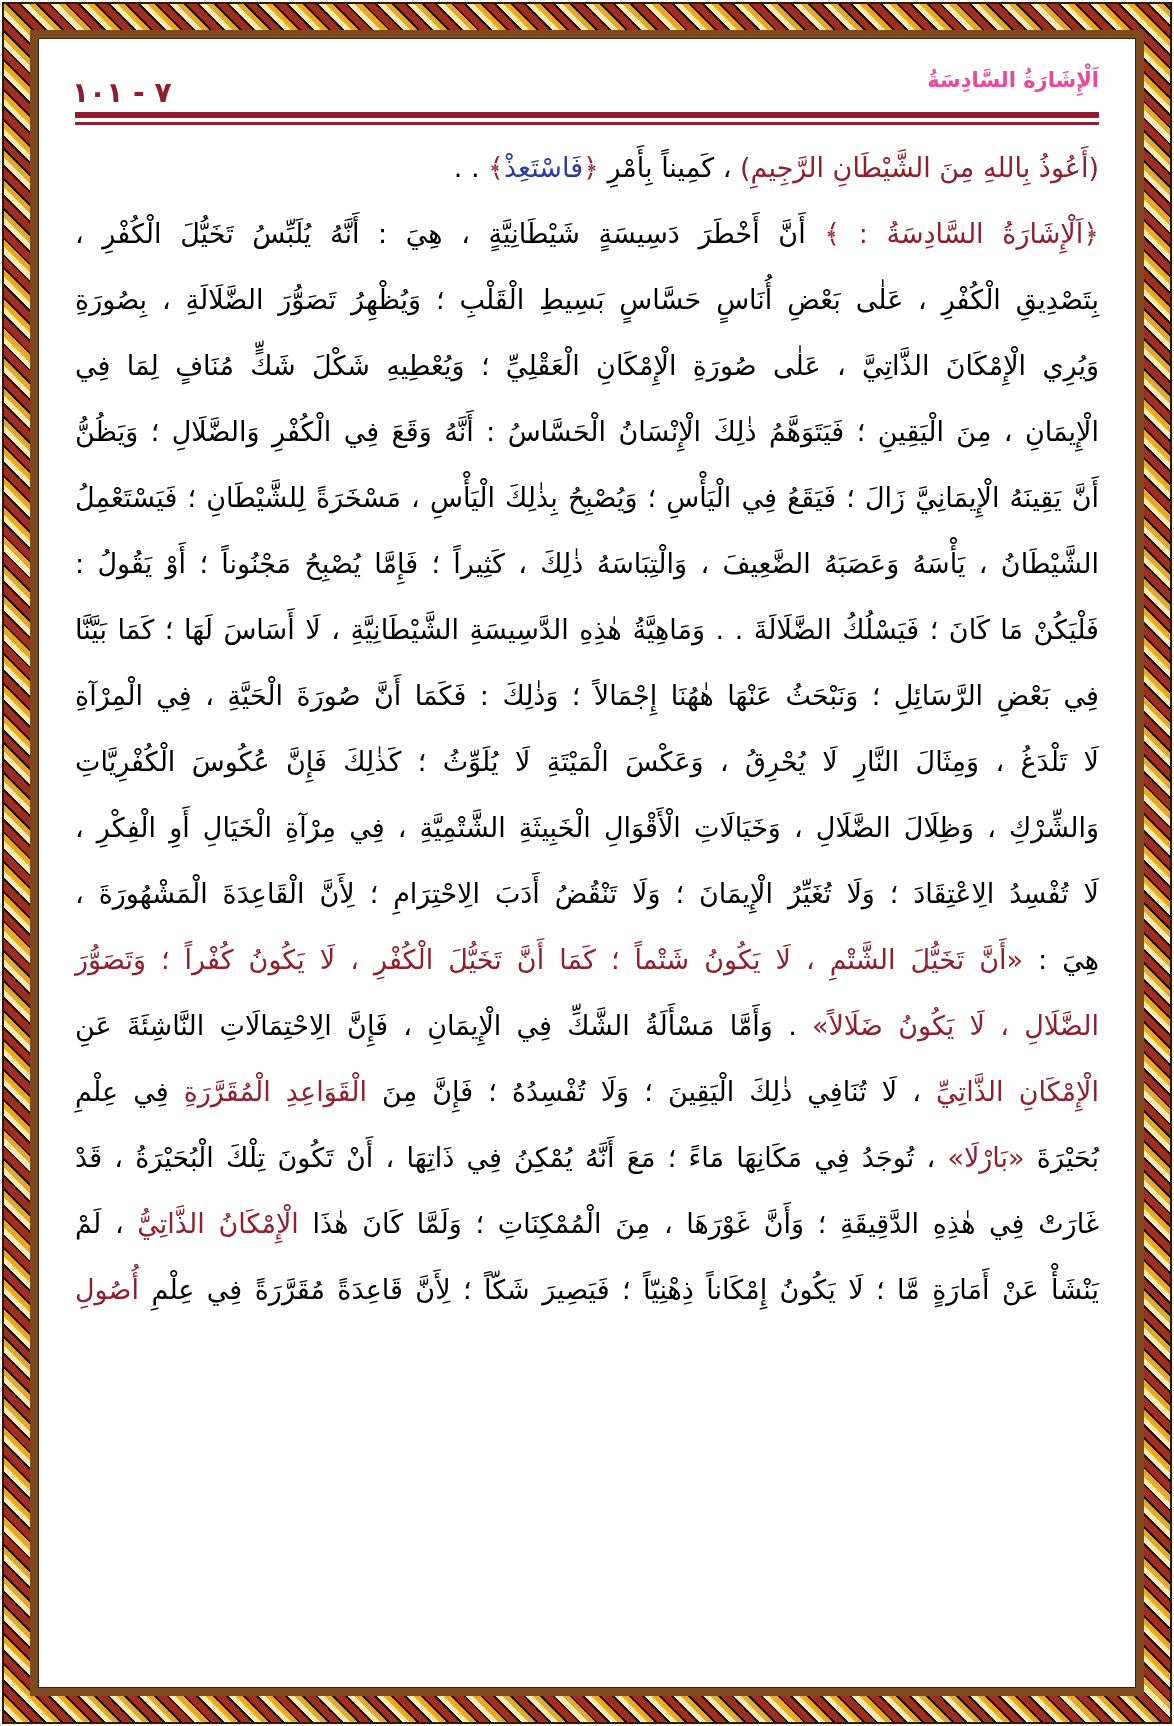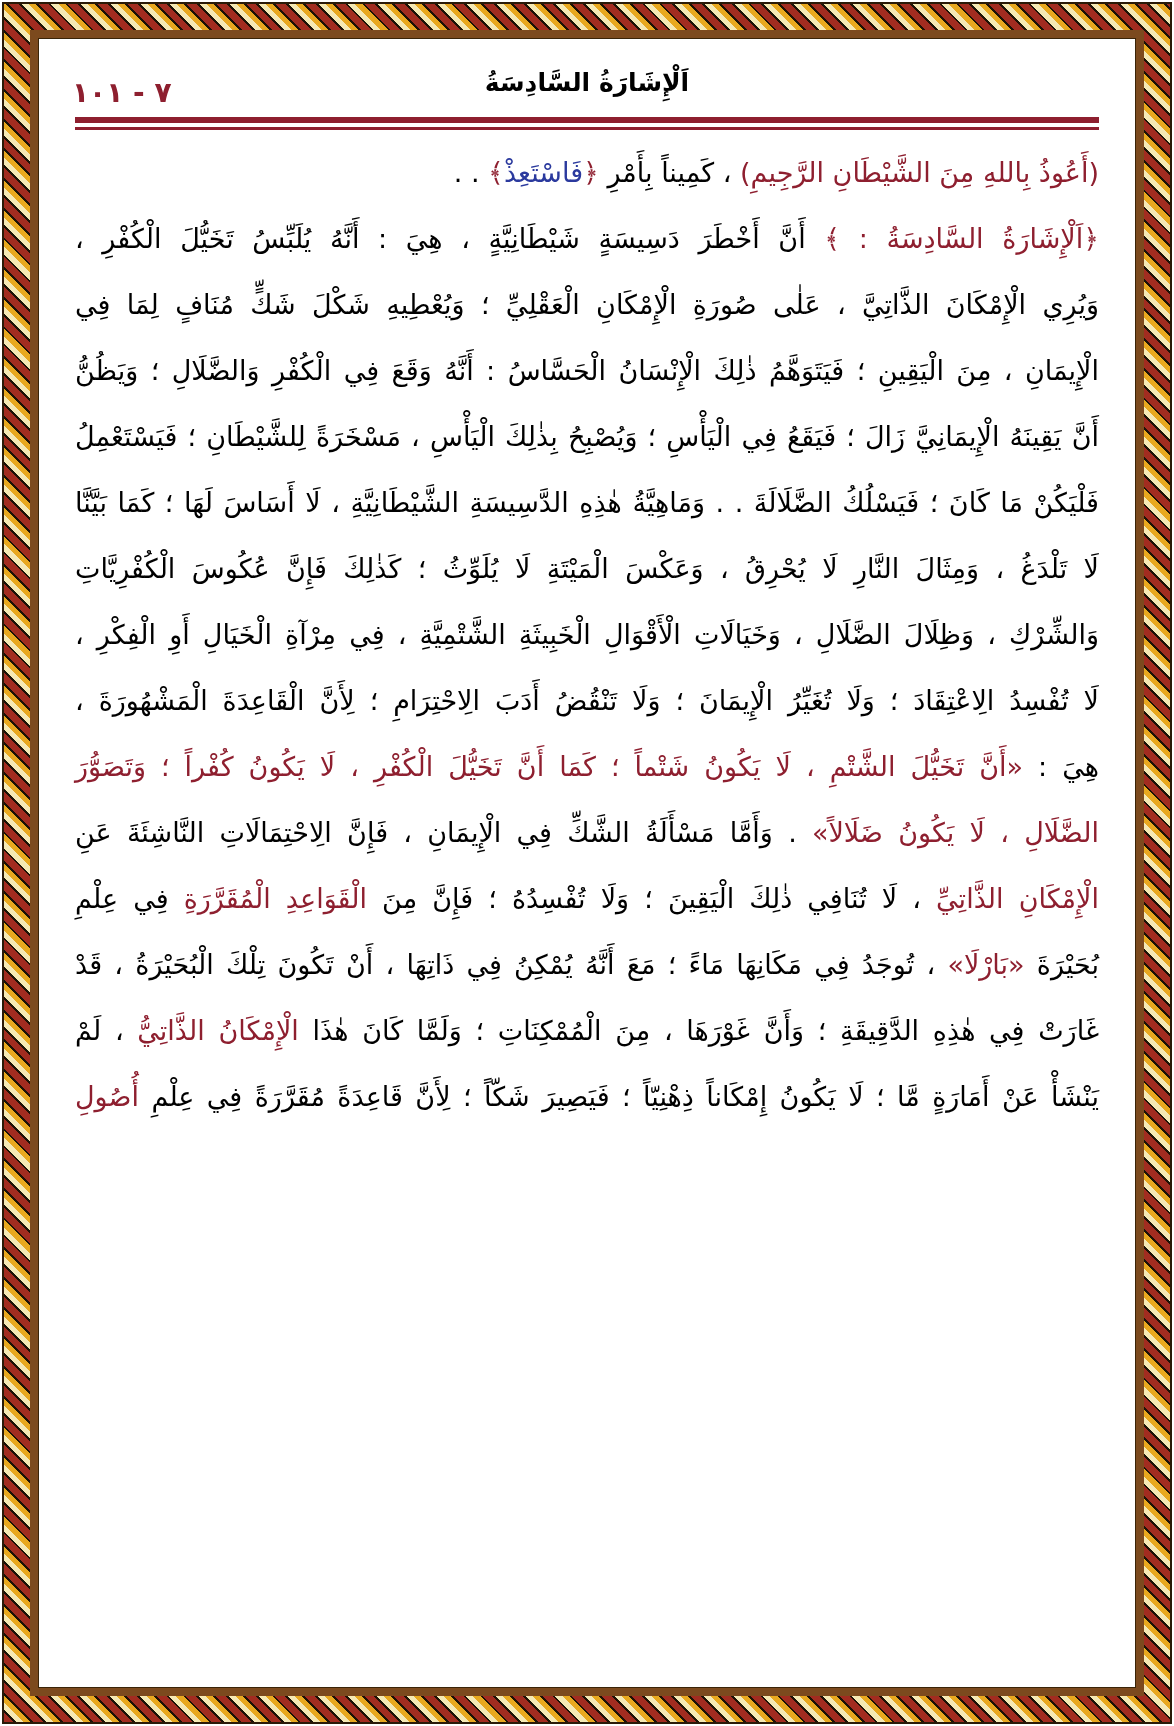--- a/index.html
+++ b/index.html
@@ -28,23 +28,22 @@
   }
   .page-number{
     position:absolute;
     left:30px;top:34px;
     font-size:28px;font-weight:bold;
     color:#8e1f2f;
     direction:rtl;
   }
   .title{
     margin:26px 0 0 0;
-    text-align:center;
-    font-size:25px;font-weight:bold;
-    color:#000000;
+    font-size:21px;font-weight:bold;
+    color:#ec4899;
   }
   .double-rule{margin:20px 0 0 0;}
   .double-rule .thick{height:6px;background:#8e1f2f;}
   .double-rule .gap{height:4px;}
   .double-rule .thin{height:3px;background:#8e1f2f;}
   .body-text{
     margin-top:10px;
     font-size:27px;
     font-weight:normal;
     color:#000;
@@ -74,24 +73,27 @@
     <div class="page-number">٧ - ١٠١</div>
     <h1 class="title">اَلْإِشَارَةُ السَّادِسَةُ</h1>
     <div class="double-rule">
       <div class="thick"></div>
       <div class="gap"></div>
       <div class="thin"></div>
     </div>
     <div class="body-text">
         <div class="line start"><span class="seg-red">(أَعُوذُ بِاللهِ مِنَ الشَّيْطَانِ الرَّجِيمِ)</span><span class="seg-black"> ، كَمِيناً بِأَمْرِ </span><span class="seg-red">﴿</span><span class="seg-blue">فَاسْتَعِذْ</span><span class="seg-red">﴾</span><span class="seg-black"> . .</span></div>
         <div class="line"><span class="seg-red">﴿اَلْإِشَارَةُ السَّادِسَةُ : ﴾ </span><span class="seg-black">أَنَّ أَخْطَرَ دَسِيسَةٍ شَيْطَانِيَّةٍ ، هِيَ : أَنَّهُ يُلَبِّسُ تَخَيُّلَ الْكُفْرِ ،</span></div>
+        <div class="line"><span class="seg-black">بِتَصْدِيقِ الْكُفْرِ ، عَلٰى بَعْضِ أُنَاسٍ حَسَّاسٍ بَسِيطِ الْقَلْبِ ؛ وَيُظْهِرُ تَصَوُّرَ الضَّلَالَةِ ، بِصُورَةِ</span></div>
         <div class="line"><span class="seg-black">وَيُرِي الْإِمْكَانَ الذَّاتِيَّ ، عَلٰى صُورَةِ الْإِمْكَانِ الْعَقْلِيِّ ؛ وَيُعْطِيهِ شَكْلَ شَكٍّ مُنَافٍ لِمَا فِي</span></div>
         <div class="line"><span class="seg-black">الْإِيمَانِ ، مِنَ الْيَقِينِ ؛ فَيَتَوَهَّمُ ذٰلِكَ الْإِنْسَانُ الْحَسَّاسُ : أَنَّهُ وَقَعَ فِي الْكُفْرِ وَالضَّلَالِ ؛ وَيَظُنُّ</span></div>
         <div class="line"><span class="seg-black">أَنَّ يَقِينَهُ الْإِيمَانِيَّ زَالَ ؛ فَيَقَعُ فِي الْيَأْسِ ؛ وَيُصْبِحُ بِذٰلِكَ الْيَأْسِ ، مَسْخَرَةً لِلشَّيْطَانِ ؛ فَيَسْتَعْمِلُ</span></div>
+        <div class="line"><span class="seg-black">الشَّيْطَانُ ، يَأْسَهُ وَعَصَبَهُ الضَّعِيفَ ، وَالْتِبَاسَهُ ذٰلِكَ ، كَثِيراً ؛ فَإِمَّا يُصْبِحُ مَجْنُوناً ؛ أَوْ يَقُولُ :</span></div>
         <div class="line"><span class="seg-black">فَلْيَكُنْ مَا كَانَ ؛ فَيَسْلُكُ الضَّلَالَةَ . . وَمَاهِيَّةُ هٰذِهِ الدَّسِيسَةِ الشَّيْطَانِيَّةِ ، لَا أَسَاسَ لَهَا ؛ كَمَا بَيَّنَّا</span></div>
+        <div class="line"><span class="seg-black">فِي بَعْضِ الرَّسَائِلِ ؛ وَنَبْحَثُ عَنْهَا هٰهُنَا إِجْمَالاً ؛ وَذٰلِكَ : فَكَمَا أَنَّ صُورَةَ الْحَيَّةِ ، فِي الْمِرْآةِ</span></div>
         <div class="line"><span class="seg-black">لَا تَلْدَغُ ، وَمِثَالَ النَّارِ لَا يُحْرِقُ ، وَعَكْسَ الْمَيْتَةِ لَا يُلَوِّثُ ؛ كَذٰلِكَ فَإِنَّ عُكُوسَ الْكُفْرِيَّاتِ</span></div>
         <div class="line"><span class="seg-black">وَالشِّرْكِ ، وَظِلَالَ الضَّلَالِ ، وَخَيَالَاتِ الْأَقْوَالِ الْخَبِيثَةِ الشَّتْمِيَّةِ ، فِي مِرْآةِ الْخَيَالِ أَوِ الْفِكْرِ ،</span></div>
         <div class="line"><span class="seg-black">لَا تُفْسِدُ الِاعْتِقَادَ ؛ وَلَا تُغَيِّرُ الْإِيمَانَ ؛ وَلَا تَنْقُضُ أَدَبَ الِاحْتِرَامِ ؛ لِأَنَّ الْقَاعِدَةَ الْمَشْهُورَةَ ،</span></div>
         <div class="line"><span class="seg-black">هِيَ : </span><span class="seg-red">«أَنَّ تَخَيُّلَ الشَّتْمِ ، لَا يَكُونُ شَتْماً ؛ كَمَا أَنَّ تَخَيُّلَ الْكُفْرِ ، لَا يَكُونُ كُفْراً ؛ وَتَصَوُّرَ</span></div>
         <div class="line"><span class="seg-red">الضَّلَالِ ، لَا يَكُونُ ضَلَالاً»</span><span class="seg-black"> . وَأَمَّا مَسْأَلَةُ الشَّكِّ فِي الْإِيمَانِ ، فَإِنَّ الِاحْتِمَالَاتِ النَّاشِئَةَ عَنِ</span></div>
         <div class="line"><span class="seg-red">الْإِمْكَانِ الذَّاتِيِّ</span><span class="seg-black"> ، لَا تُنَافِي ذٰلِكَ الْيَقِينَ ؛ وَلَا تُفْسِدُهُ ؛ فَإِنَّ مِنَ </span><span class="seg-red">الْقَوَاعِدِ الْمُقَرَّرَةِ</span><span class="seg-black"> فِي عِلْمِ</span></div>
         <div class="line"><span class="seg-black">بُحَيْرَةَ </span><span class="seg-red">«بَارْلَا»</span><span class="seg-black"> ، تُوجَدُ فِي مَكَانِهَا مَاءً ؛ مَعَ أَنَّهُ يُمْكِنُ فِي ذَاتِهَا ، أَنْ تَكُونَ تِلْكَ الْبُحَيْرَةُ ، قَدْ</span></div>
         <div class="line"><span class="seg-black">غَارَتْ فِي هٰذِهِ الدَّقِيقَةِ ؛ وَأَنَّ غَوْرَهَا ، مِنَ الْمُمْكِنَاتِ ؛ وَلَمَّا كَانَ هٰذَا </span><span class="seg-red">الْإِمْكَانُ الذَّاتِيُّ</span><span class="seg-black"> ، لَمْ</span></div>
         <div class="line"><span class="seg-black">يَنْشَأْ عَنْ أَمَارَةٍ مَّا ؛ لَا يَكُونُ إِمْكَاناً ذِهْنِيّاً ؛ فَيَصِيرَ شَكّاً ؛ لِأَنَّ قَاعِدَةً مُقَرَّرَةً فِي عِلْمِ </span><span class="seg-red">أُصُولِ</span></div>
       </div>

